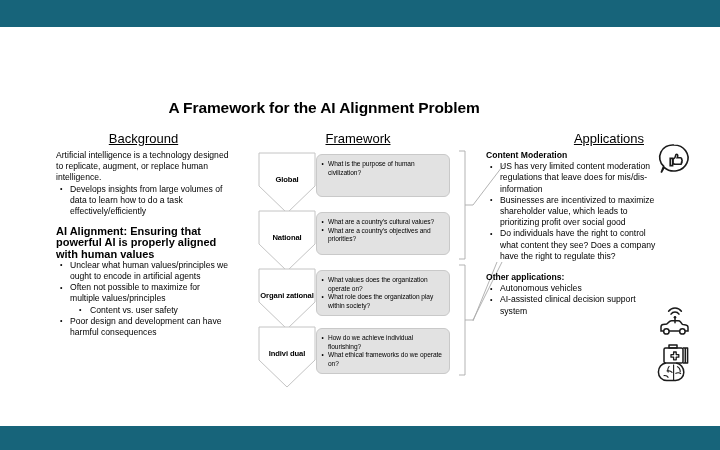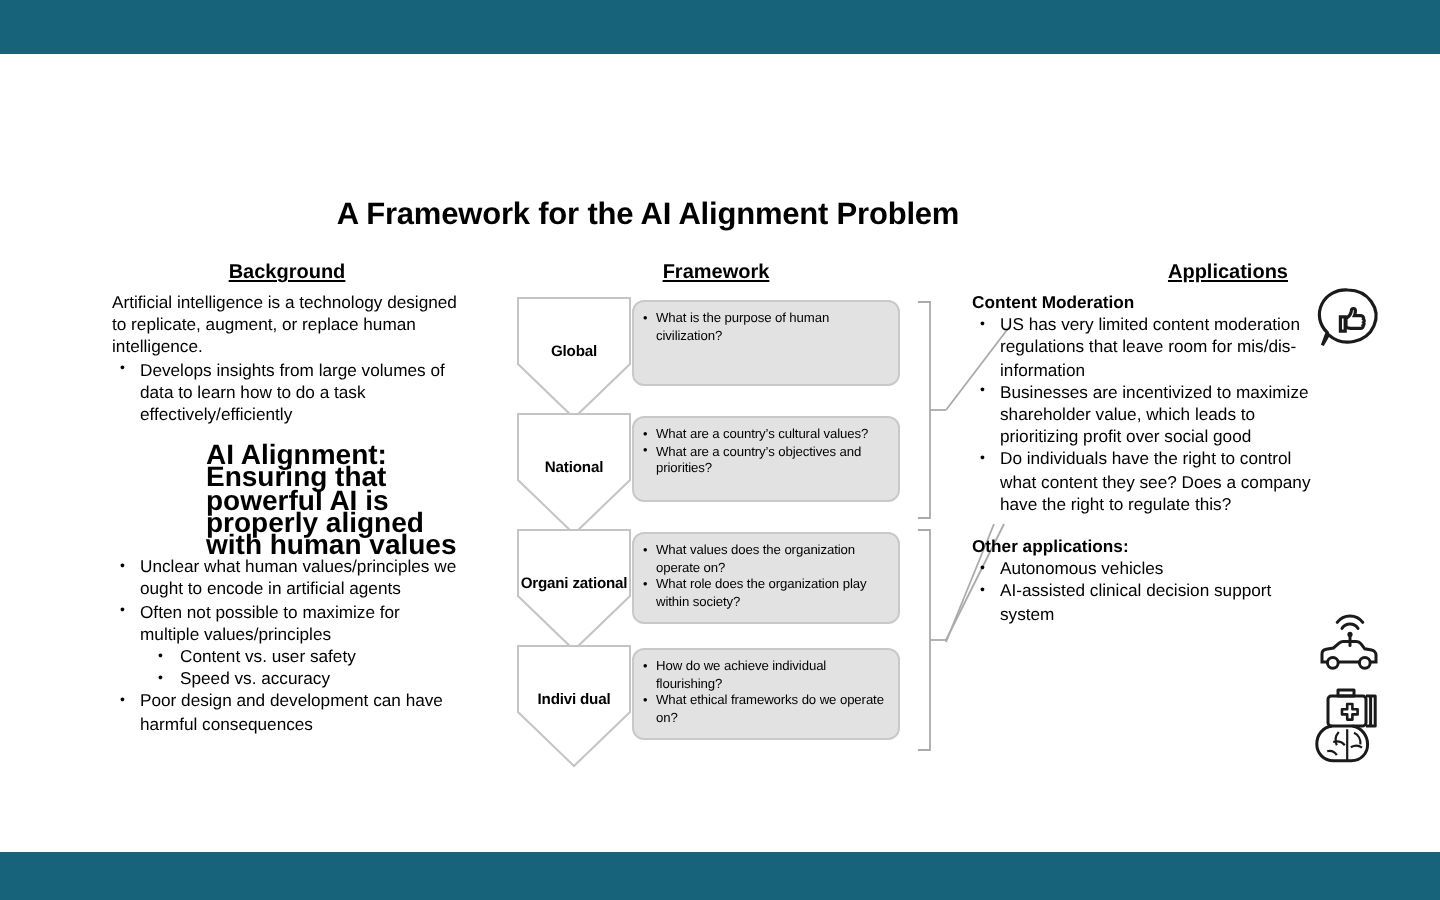--- a/index.html
+++ b/index.html
@@ -15,29 +15,29 @@
   .bar-top{top:0;height:27px;}
   .bar-bottom{top:426px;height:24px;}
 
   #slide-title{
     position:absolute;top:99px;left:0;width:648px;
     text-align:center;font-size:15.5px;font-weight:bold;
     letter-spacing:-0.1px;
   }
 
   .col-head{
-    font-size:10px;font-weight:bold;text-decoration:underline;
+    font-size:13px;font-weight:normal;text-decoration:underline;
     text-align:center;
   }
 
   
   #background-column{position:absolute;left:56px;top:131px;width:175px;}
   #background-column .col-head{margin-bottom:4px;}
   .para{font-size:8.6px;line-height:11.2px;}
-  .strong-para{font-size:14px;line-height:11.2px;font-weight:bold;margin-top:9px;margin-left:47px;}
+  .strong-para{font-size:11px;line-height:11.2px;font-weight:bold;margin-top:9px;}
   ul.b{list-style:none;margin:0;padding:0;}
   ul.b li{
     position:relative;font-size:8.6px;line-height:11.2px;
     padding-left:14px;
   }
   ul.b li::before{
     content:"\2022";position:absolute;left:4px;top:-0.5px;font-size:7px;
   }
   ul.b ul.b2{list-style:none;margin:0;padding:0;}
   ul.b ul.b2 li{padding-left:20px;font-size:8.6px;line-height:11.2px;}
@@ -99,21 +99,20 @@
   <ul class="b">
     <li>Develops insights from large volumes of data to learn how to do a task effectively/efficiently</li>
   </ul>
   <div class="strong-para">AI Alignment: Ensuring that powerful AI is properly aligned with human values</div>
   <ul class="b">
     <li>Unclear what human values/principles we ought to encode in artificial agents</li>
     <li>
       <span>Often not possible to maximize for multiple values/principles</span>
       <ul class="b2">
         <li>Content vs. user safety</li>
-        <li>Speed vs. accuracy</li>
       </ul>
     </li>
     <li>Poor design and development can have harmful consequences</li>
   </ul>
 </div>
 
 <div id="framework-column">
   <div class="col-head">Framework</div>
   <div class="fw-rows">
 
@@ -188,21 +187,21 @@
     <path d="M465 320 h8"></path>
     <path d="M473 320 L502 262"></path>
     <path d="M473 321 L497 262"></path>
   </g>
 </svg>
 
 <div id="applications-column">
   <div class="col-head">Applications</div>
   <div class="sub-head">Content Moderation</div>
   <ul class="b">
-    <li>US has very limited content moderation regulations that leave room for mis/dis-information</li>
+    <li>US has very limited content moderation regulations that leave does for mis/dis-information</li>
     <li>Businesses are incentivized to maximize shareholder value, which leads to prioritizing profit over social good</li>
     <li>Do individuals have the right to control what content they see? Does a company have the right to regulate this?</li>
   </ul>
   <div class="sub-head sp">Other applications:</div>
   <ul class="b">
     <li>Autonomous vehicles</li>
     <li>AI-assisted clinical decision support system</li>
   </ul>
 </div>
 

